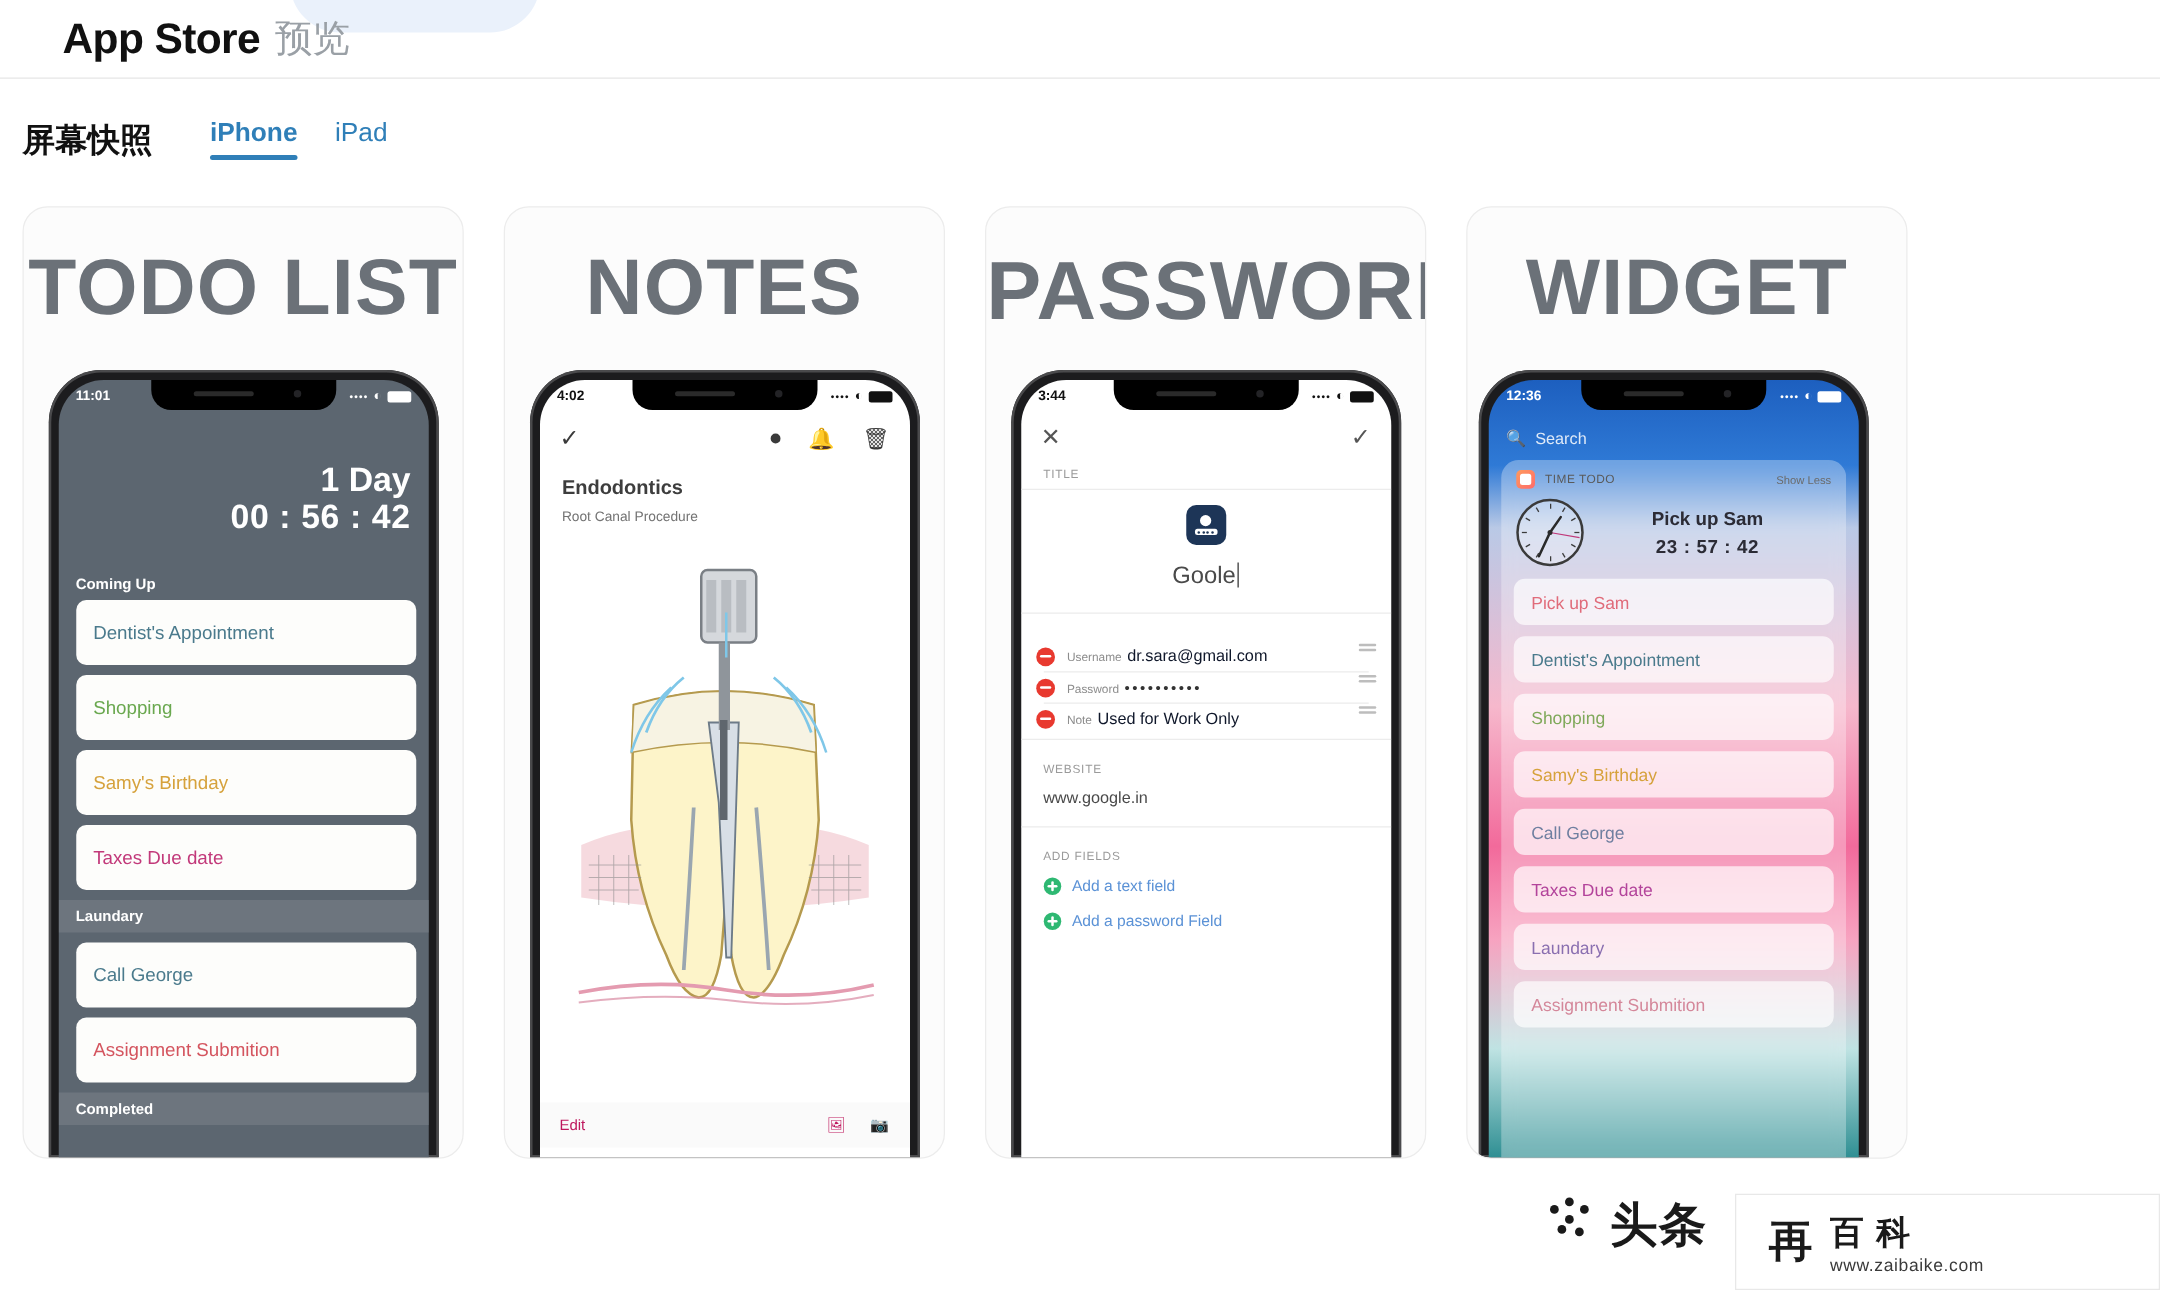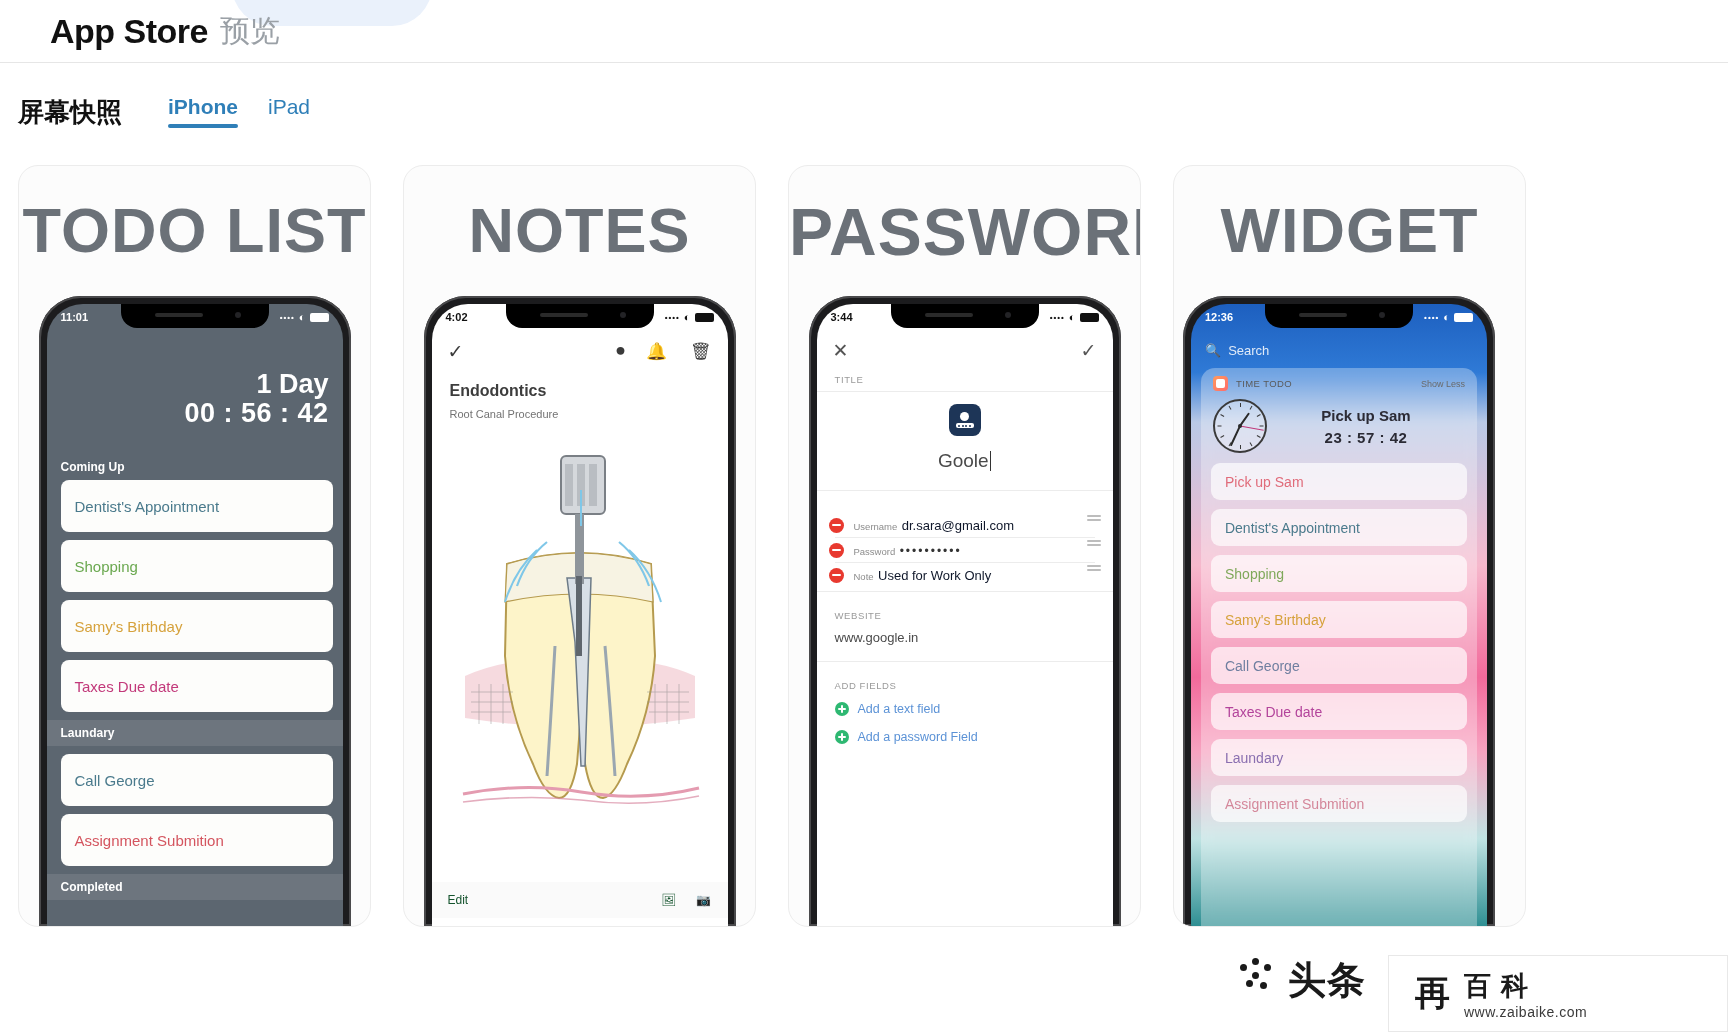--- a/index.html
+++ b/index.html
@@ -163,21 +163,21 @@
     position: absolute; top: 104px; left: 18px;
     font-size: 11px; color: #737373;
   }
   .tooth-wrap {
     position: absolute; top: 132px; left: 0; right: 0; height: 420px;
     display: flex; align-items: center; justify-content: center;
   }
   .notes-toolbar {
     position: absolute; bottom: 8px; left: 0; right: 0; height: 36px;
     display: flex; align-items: center; justify-content: space-between;
-    padding: 0 16px; font-size: 12px; color: #14532d;
+    padding: 0 16px; font-size: 12px; color: #be185d;
     background: #fafafa;
   }
   .notes-toolbar-right { display: flex; gap: 20px; }
 
   
   .pw-screen { background: #fff; }
   .pw-nav {
     position: absolute; top: 30px; left: 0; right: 0; height: 32px;
     display: flex; align-items: center; justify-content: space-between;
     padding: 0 16px; color: #555; font-size: 19px;

